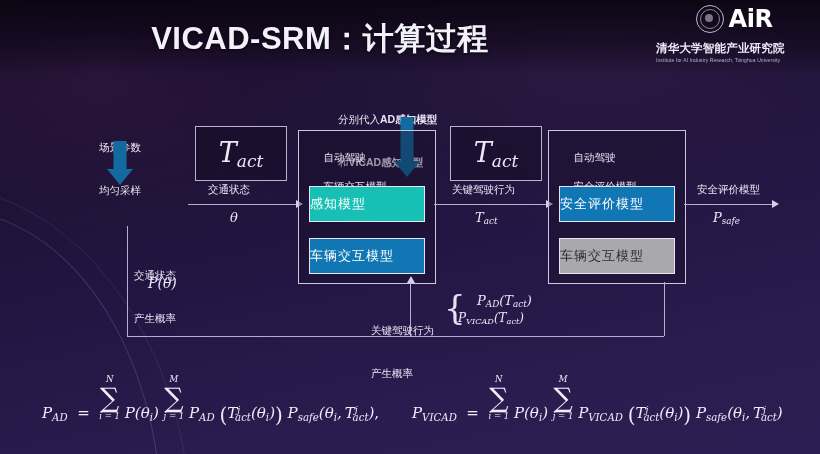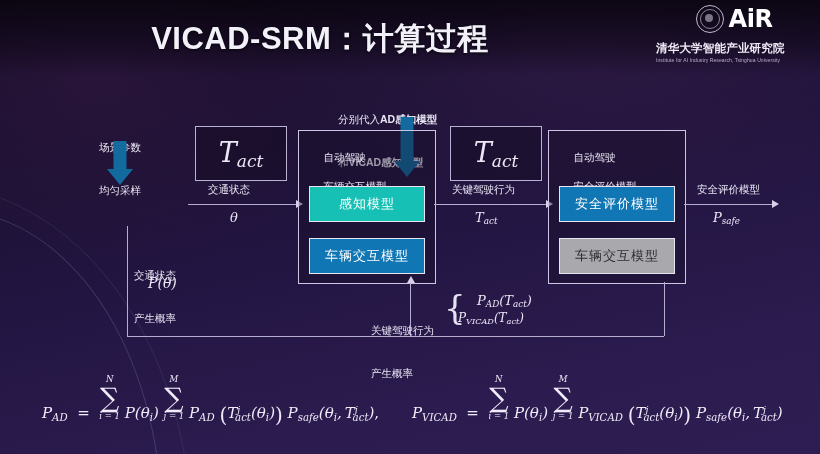--- a/index.html
+++ b/index.html
@@ -51,21 +51,21 @@
   .tbox{position:absolute;border:1px solid #b9b2d4;background:rgba(20,11,34,.45);
         display:flex;align-items:center;justify-content:center;}
   .tbox .math{font-size:27px;}
   .tbox .math .sub{font-size:17px;}
 
   .panel{position:absolute;border:1px solid #cdc6e2;background:rgba(22,13,38,.35);}
   .panel .cap{position:absolute;left:7px;top:5px;color:#e7e3f3;font-size:10.5px;
         line-height:1.35;white-space:pre;}
 
   .chip{position:absolute;border:1.5px solid #e8e4f2;display:flex;align-items:center;
-        justify-content:center;color:#ffffff;font-size:13px;letter-spacing:1px;}
+        justify-content:flex-start;color:#ffffff;font-size:13px;letter-spacing:1px;}
   .chip.blue{background:#1176b4;}
   .chip.teal{background:#17c0b4;}
   .chip.gray{background:#a8a8ad;color:#2c2c33;}
 
   .mainbox{position:absolute;border:1.5px solid #e8e4f2;background:#1176b4;color:#fff;
         display:flex;align-items:center;justify-content:center;font-size:13.5px;letter-spacing:1.5px;}
 
   
   .ln{position:absolute;background:#b6aed2;}
   .lnh{height:1px;}

